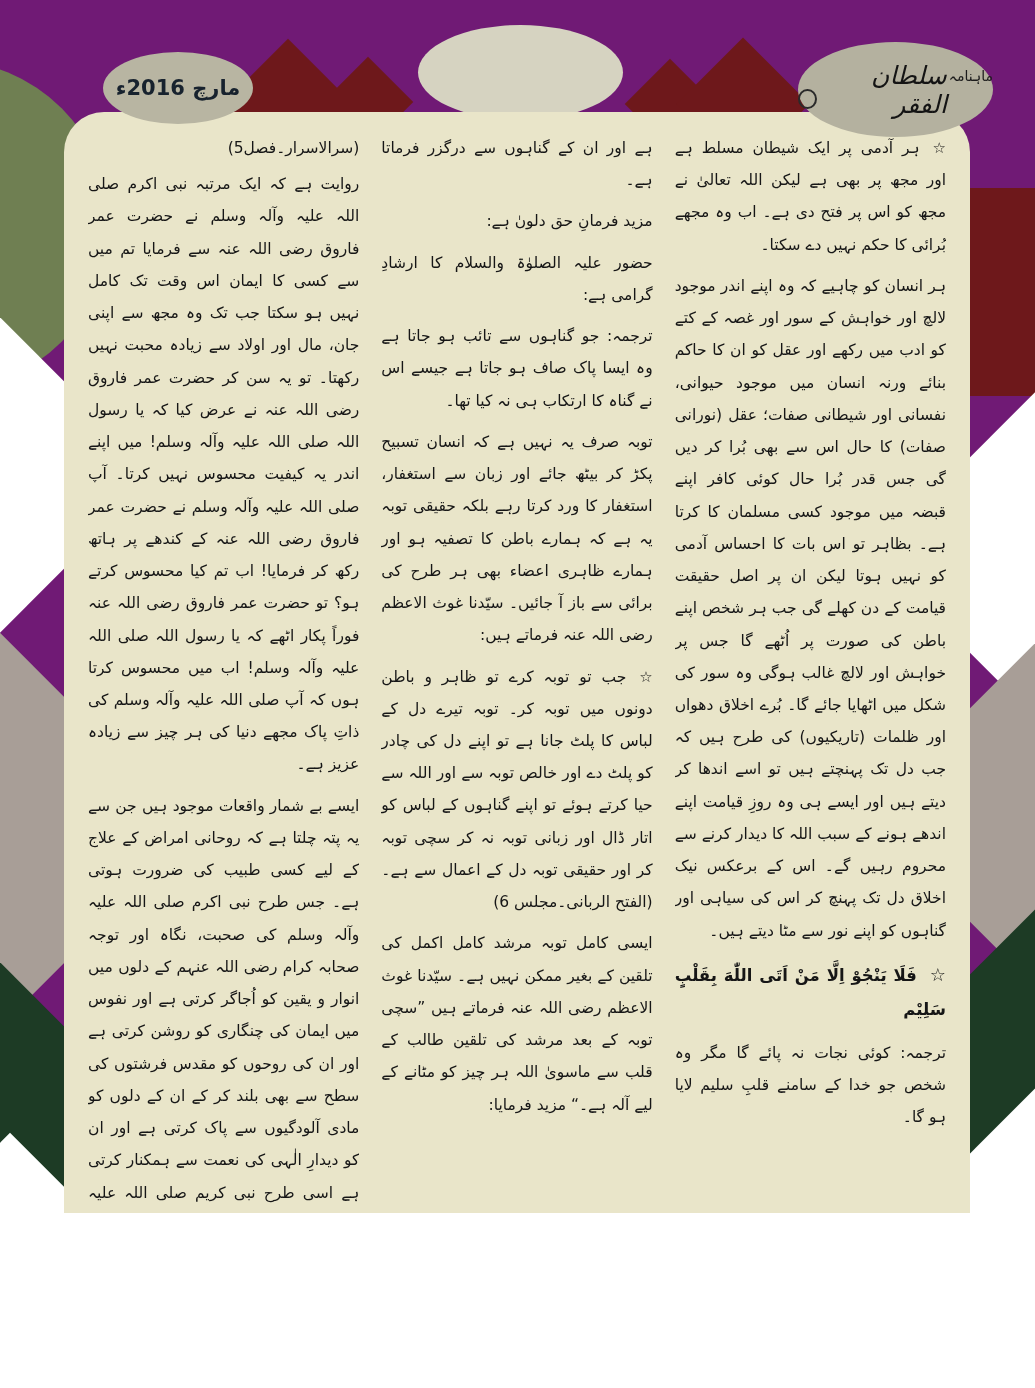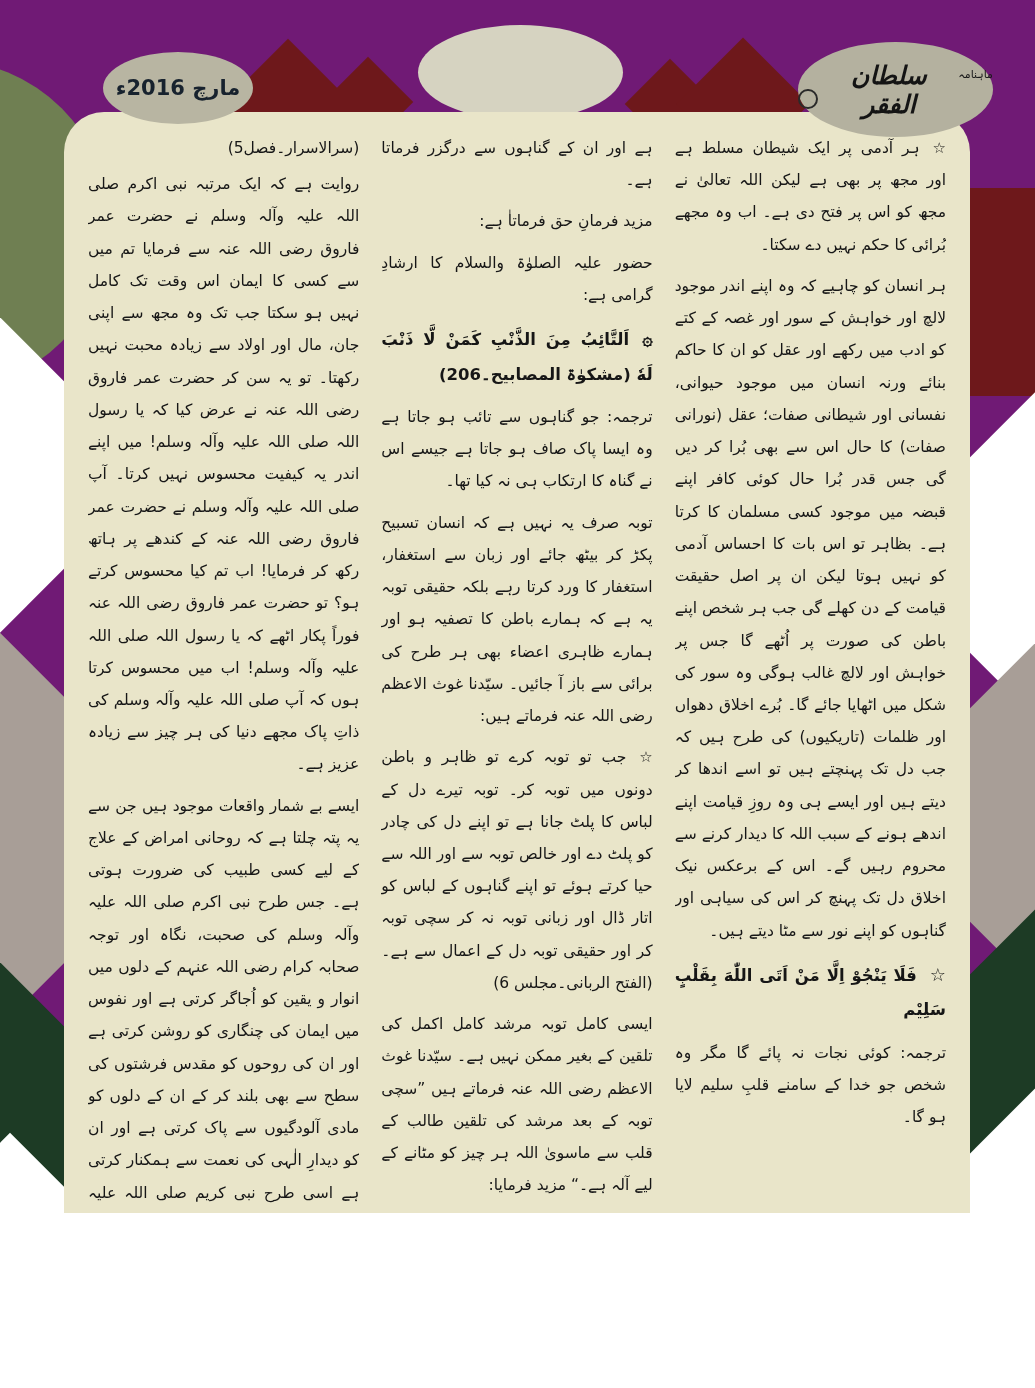--- a/index.html
+++ b/index.html
@@ -16,22 +16,22 @@
   .od{background:transparent;border:7px solid #7b8960;box-sizing:border-box;transform:rotate(45deg);}
   .el{background:#d6d3c1;border-radius:50%;}
   .olv{background:#6f7f52;border-radius:50%;}
   .mrect{background:#6e181b;}
 
   
   .oval{position:absolute;border-radius:50%;display:flex;align-items:center;justify-content:center;z-index:5;}
   .date-oval{left:103px;top:52px;width:150px;height:72px;background:#b8b5a2;}
   .date-oval span{font-size:21px;font-weight:bold;color:#17222e;direction:rtl;}
   .logo-oval{left:798px;top:42px;width:195px;height:95px;background:#b4b19f;flex-direction:row;direction:rtl;}
-  .logo-prefix{font-size:11px;color:#1b1b1b;margin-left:2px;align-self:flex-start;margin-top:26px;text-align:right;}
-  .logo-title{font-size:25px;font-weight:bold;color:#141414;font-style:italic;text-align:center;}
+  .logo-prefix{font-size:14px;color:#1b1b1b;margin-left:2px;align-self:flex-start;margin-top:26px;text-align:right;}
+  .logo-title{font-size:25px;font-weight:normal;color:#141414;font-style:italic;}
   .logo-seal{width:16px;height:16px;border:2px solid #2a2a2a;border-radius:50%;margin-right:4px;align-self:flex-end;margin-bottom:28px;}
 
   
   .content-box{position:absolute;left:64px;top:112px;width:906px;height:1155px;background:#e9e5c9;border-radius:40px;z-index:4;padding:20px 24px 14px 24px;box-sizing:border-box;}
   .columns{display:flex;direction:rtl;gap:22px;height:100%;}
   .col{flex:1 1 0;overflow:hidden;direction:rtl;}
   .para{margin:0 0 9px 0;font-size:15.5px;line-height:2.08;color:#161616;text-align:justify;}
   .para.ref{text-align:right;margin-bottom:4px;}
   .para.verse,.para.verse-star{font-weight:bold;font-size:16.5px;}
   .marker{margin-left:13px;font-size:15px;display:inline-block;}
@@ -90,23 +90,22 @@
   <div class="content-box">
     <div class="columns">
       <div class="col">
           <p class="para star"><span class="marker">☆</span><span>ہر آدمی پر ایک شیطان مسلط ہے اور مجھ پر بھی ہے لیکن اللہ تعالیٰ نے مجھ کو اس پر فتح دی ہے۔ اب وہ مجھے بُرائی کا حکم نہیں دے سکتا۔</span></p>
           <p class="para normal"><span>ہر انسان کو چاہیے کہ وہ اپنے اندر موجود لالچ اور خواہش کے سور اور غصہ کے کتے کو ادب میں رکھے اور عقل کو ان کا حاکم بنائے ورنہ انسان میں موجود حیوانی، نفسانی اور شیطانی صفات؛ عقل (نورانی صفات) کا حال اس سے بھی بُرا کر دیں گی جس قدر بُرا حال کوئی کافر اپنے قبضہ میں موجود کسی مسلمان کا کرتا ہے۔ بظاہر تو اس بات کا احساس آدمی کو نہیں ہوتا لیکن ان پر اصل حقیقت قیامت کے دن کھلے گی جب ہر شخص اپنے باطن کی صورت پر اُٹھے گا جس پر خواہش اور لالچ غالب ہوگی وہ سور کی شکل میں اٹھایا جائے گا۔ بُرے اخلاق دھواں اور ظلمات (تاریکیوں) کی طرح ہیں کہ جب دل تک پہنچتے ہیں تو اسے اندھا کر دیتے ہیں اور ایسے ہی وہ روزِ قیامت اپنے اندھے ہونے کے سبب اللہ کا دیدار کرنے سے محروم رہیں گے۔ اس کے برعکس نیک اخلاق دل تک پہنچ کر اس کی سیاہی اور گناہوں کو اپنے نور سے مٹا دیتے ہیں۔</span></p>
           <p class="para verse-star"><span class="marker">☆</span><span>فَلَا يَنْجُوْ اِلَّا مَنْ اَتَى اللّٰهَ بِقَلْبٍ سَلِيْم</span></p>
           <p class="para normal"><span>ترجمہ: کوئی نجات نہ پائے گا مگر وہ شخص جو خدا کے سامنے قلبِ سلیم لایا ہو گا۔</span></p>
         </div>
       <div class="col">
           <p class="para normal"><span>ہے اور ان کے گناہوں سے درگزر فرماتا ہے۔</span></p>
-          <p class="para normal"><span>مزید فرمانِ حق فرماتاٰ ہے:</span></p>
+          <p class="para normal"><span>مزید فرمانِ حق دلوںٰ ہے:</span></p>
           <p class="para normal"><span>حضور علیہ الصلوٰۃ والسلام کا ارشادِ گرامی ہے:</span></p>
-          <p class="para verse"><span class="marker">۞</span><span>اَلتَّائِبُ مِنَ الذَّنْبِ كَمَنْ لَّا ذَنْبَ لَهٗ (مشکوٰۃ المصابیح۔206)</span></p>
           <p class="para normal"><span>ترجمہ: جو گناہوں سے تائب ہو جاتا ہے وہ ایسا پاک صاف ہو جاتا ہے جیسے اس نے گناہ کا ارتکاب ہی نہ کیا تھا۔</span></p>
           <p class="para normal"><span>توبہ صرف یہ نہیں ہے کہ انسان تسبیح پکڑ کر بیٹھ جائے اور زبان سے استغفار، استغفار کا ورد کرتا رہے بلکہ حقیقی توبہ یہ ہے کہ ہمارے باطن کا تصفیہ ہو اور ہمارے ظاہری اعضاء بھی ہر طرح کی برائی سے باز آ جائیں۔ سیّدنا غوث الاعظم رضی اللہ عنہ فرماتے ہیں:</span></p>
           <p class="para star"><span class="marker">☆</span><span>جب تو توبہ کرے تو ظاہر و باطن دونوں میں توبہ کر۔ توبہ تیرے دل کے لباس کا پلٹ جانا ہے تو اپنے دل کی چادر کو پلٹ دے اور خالص توبہ سے اور اللہ سے حیا کرتے ہوئے تو اپنے گناہوں کے لباس کو اتار ڈال اور زبانی توبہ نہ کر سچی توبہ کر اور حقیقی توبہ دل کے اعمال سے ہے۔ (الفتح الربانی۔مجلس 6)</span></p>
           <p class="para normal"><span>ایسی کامل توبہ مرشد کامل اکمل کی تلقین کے بغیر ممکن نہیں ہے۔ سیّدنا غوث الاعظم رضی اللہ عنہ فرماتے ہیں ”سچی توبہ کے بعد مرشد کی تلقین طالب کے قلب سے ماسویٰ اللہ ہر چیز کو مٹانے کے لیے آلہ ہے۔“ مزید فرمایا:</span></p>
         </div>
       <div class="col">
           <p class="para ref"><span>(سرالاسرار۔فصل5)</span></p>
           <p class="para normal"><span>روایت ہے کہ ایک مرتبہ نبی اکرم صلی اللہ علیہ وآلہ وسلم نے حضرت عمر فاروق رضی اللہ عنہ سے فرمایا تم میں سے کسی کا ایمان اس وقت تک کامل نہیں ہو سکتا جب تک وہ مجھ سے اپنی جان، مال اور اولاد سے زیادہ محبت نہیں رکھتا۔ تو یہ سن کر حضرت عمر فاروق رضی اللہ عنہ نے عرض کیا کہ یا رسول اللہ صلی اللہ علیہ وآلہ وسلم! میں اپنے اندر یہ کیفیت محسوس نہیں کرتا۔ آپ صلی اللہ علیہ وآلہ وسلم نے حضرت عمر فاروق رضی اللہ عنہ کے کندھے پر ہاتھ رکھ کر فرمایا! اب تم کیا محسوس کرتے ہو؟ تو حضرت عمر فاروق رضی اللہ عنہ فوراً پکار اٹھے کہ یا رسول اللہ صلی اللہ علیہ وآلہ وسلم! اب میں محسوس کرتا ہوں کہ آپ صلی اللہ علیہ وآلہ وسلم کی ذاتِ پاک مجھے دنیا کی ہر چیز سے زیادہ عزیز ہے۔</span></p>
           <p class="para normal"><span>ایسے بے شمار واقعات موجود ہیں جن سے یہ پتہ چلتا ہے کہ روحانی امراض کے علاج کے لیے کسی طبیب کی ضرورت ہوتی ہے۔ جس طرح نبی اکرم صلی اللہ علیہ وآلہ وسلم کی صحبت، نگاہ اور توجہ صحابہ کرام رضی اللہ عنہم کے دلوں میں انوار و یقین کو اُجاگر کرتی ہے اور نفوس میں ایمان کی چنگاری کو روشن کرتی ہے اور ان کی روحوں کو مقدس فرشتوں کی سطح سے بھی بلند کر کے ان کے دلوں کو مادی آلودگیوں سے پاک کرتی ہے اور ان کو دیدارِ الٰہی کی نعمت سے ہمکنار کرتی ہے اسی طرح نبی کریم صلی اللہ علیہ وآلہ وسلم کے جانشینوں کی نگاہ، توجہ اور صحبت نفوس کو پاک کرتی ہے۔ اور ایمان میں زیادتی کا باعث اور زنگ آلود قلوب کو صیقل کر کے ان میں اللہ کی یاد کو تازہ کرتی ہے۔ (تزکیۂ نفس کا نبویٔ طریق)</span></p>
         </div>

